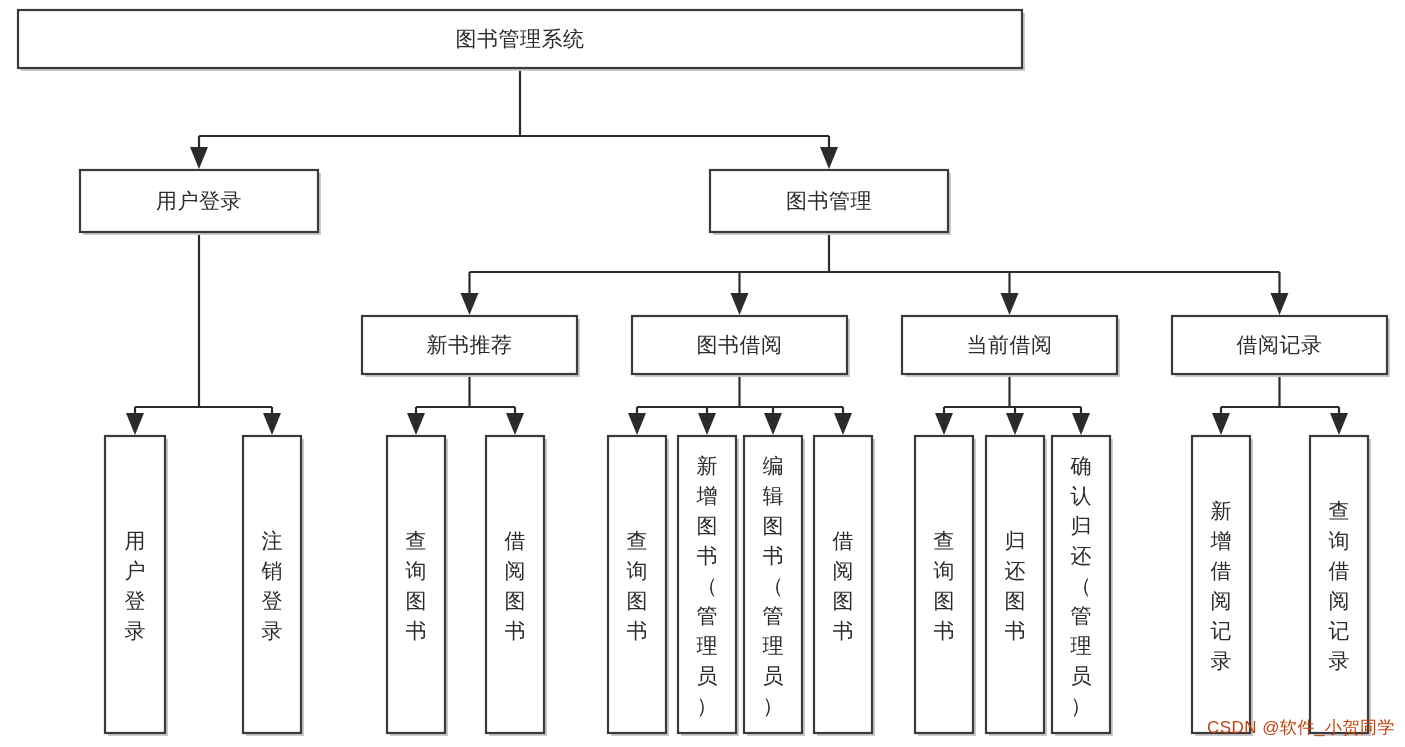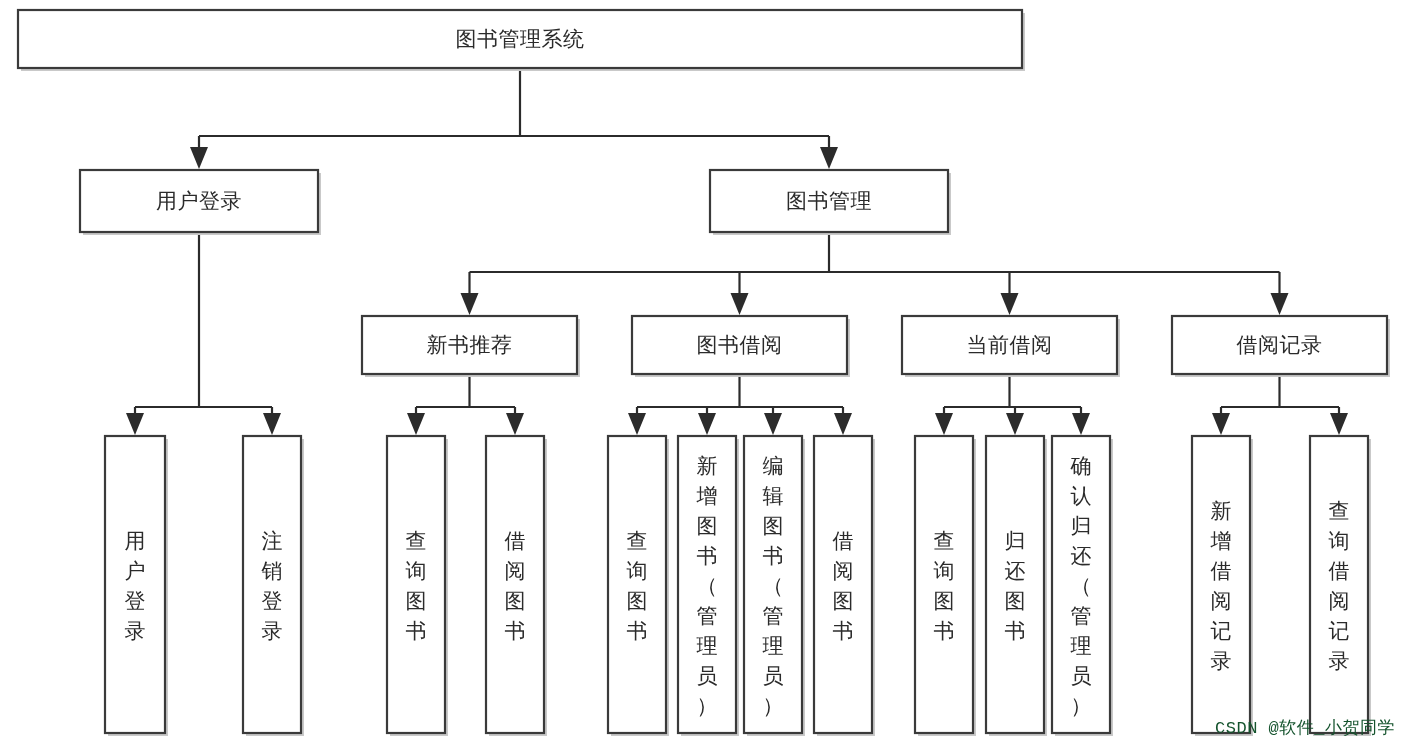--- a/index.html
+++ b/index.html
@@ -55,23 +55,23 @@
     fill: none;
   }
   .arrow-head {
     fill: #2b2b2b;
     stroke: none;
   }
   .watermark {
     position: absolute;
     right: 10px;
     bottom: 8px;
-    color: #14532d;
+    color: #c2410c;
     font-size: 17px;
-    font-family: Liberation Mono, monospace;
+    font-family: Liberation Sans, sans-serif;
     letter-spacing: 0.5px;
     white-space: nowrap;
     pointer-events: none;
   }
 </style>
 </head>
 <body>
 
 <div id="diagram-root">
   <svg class="diagram" viewBox="0 0 1405 747" xmlns="http://www.w3.org/2000/svg">

